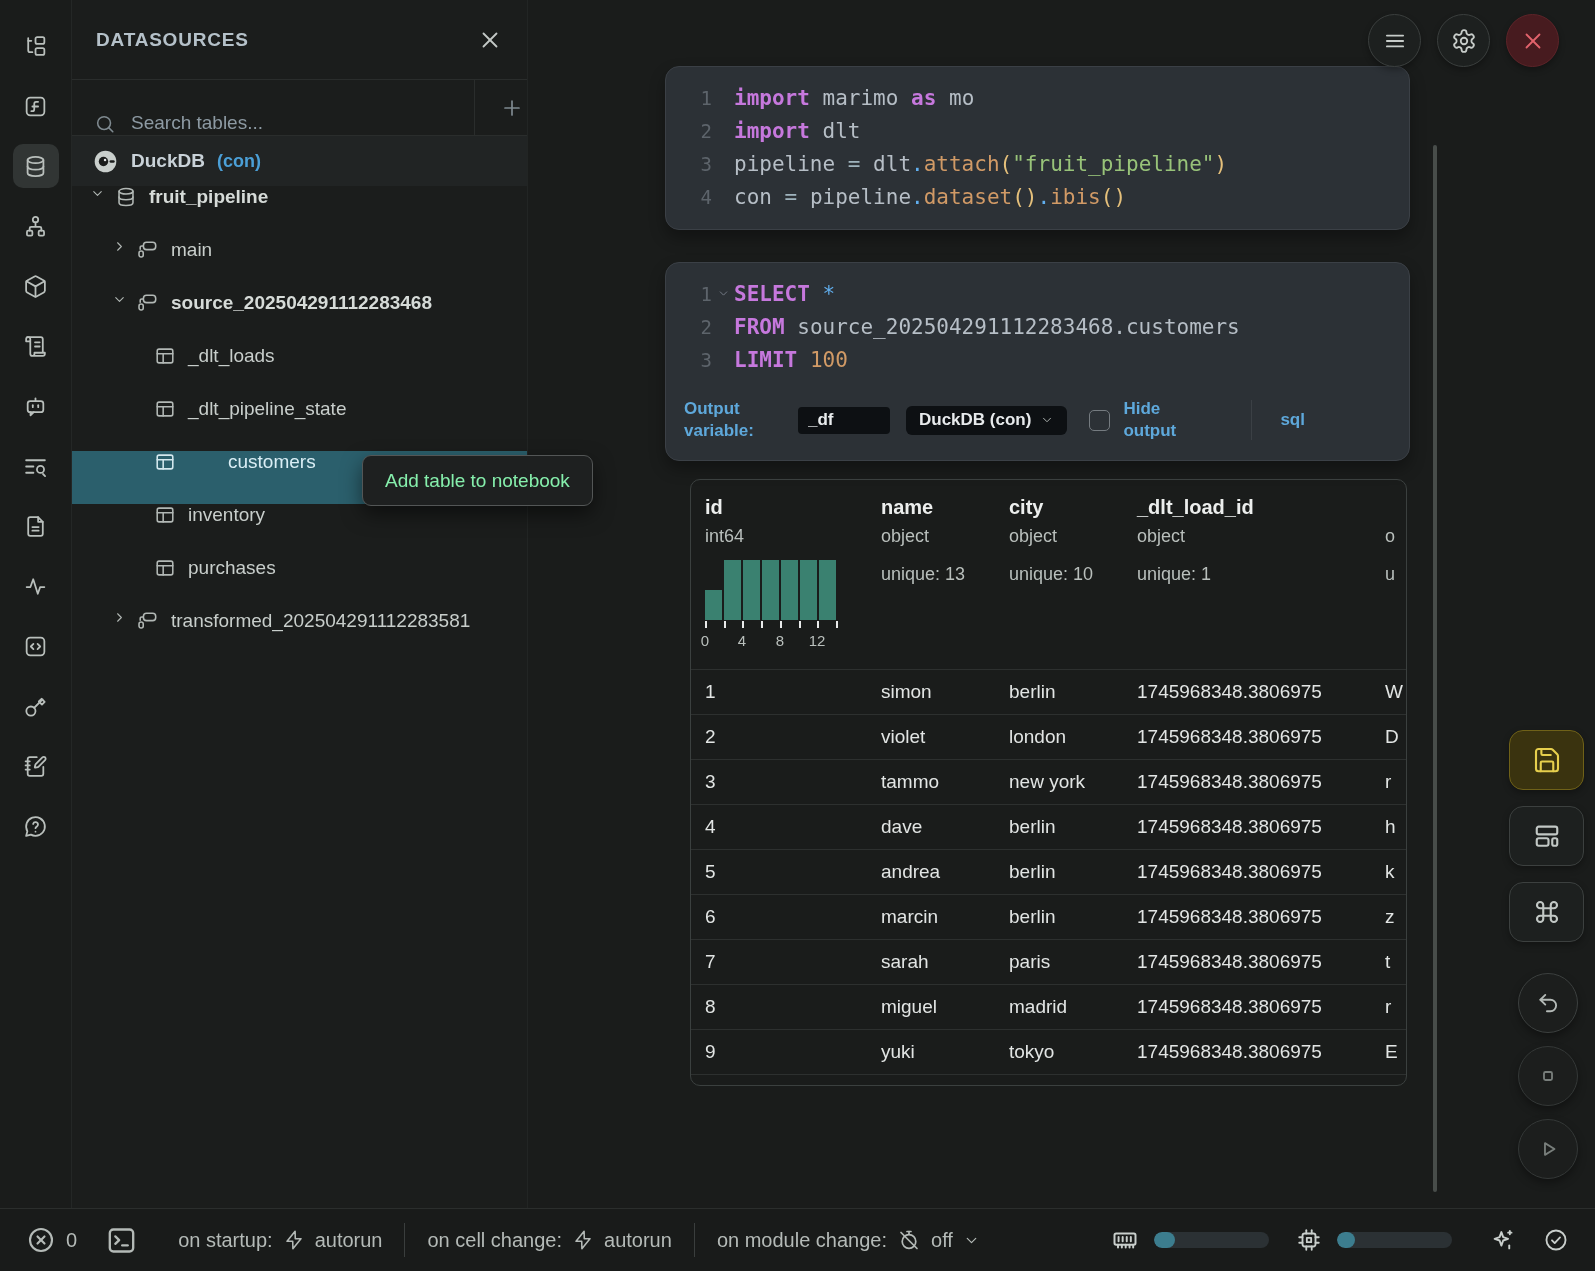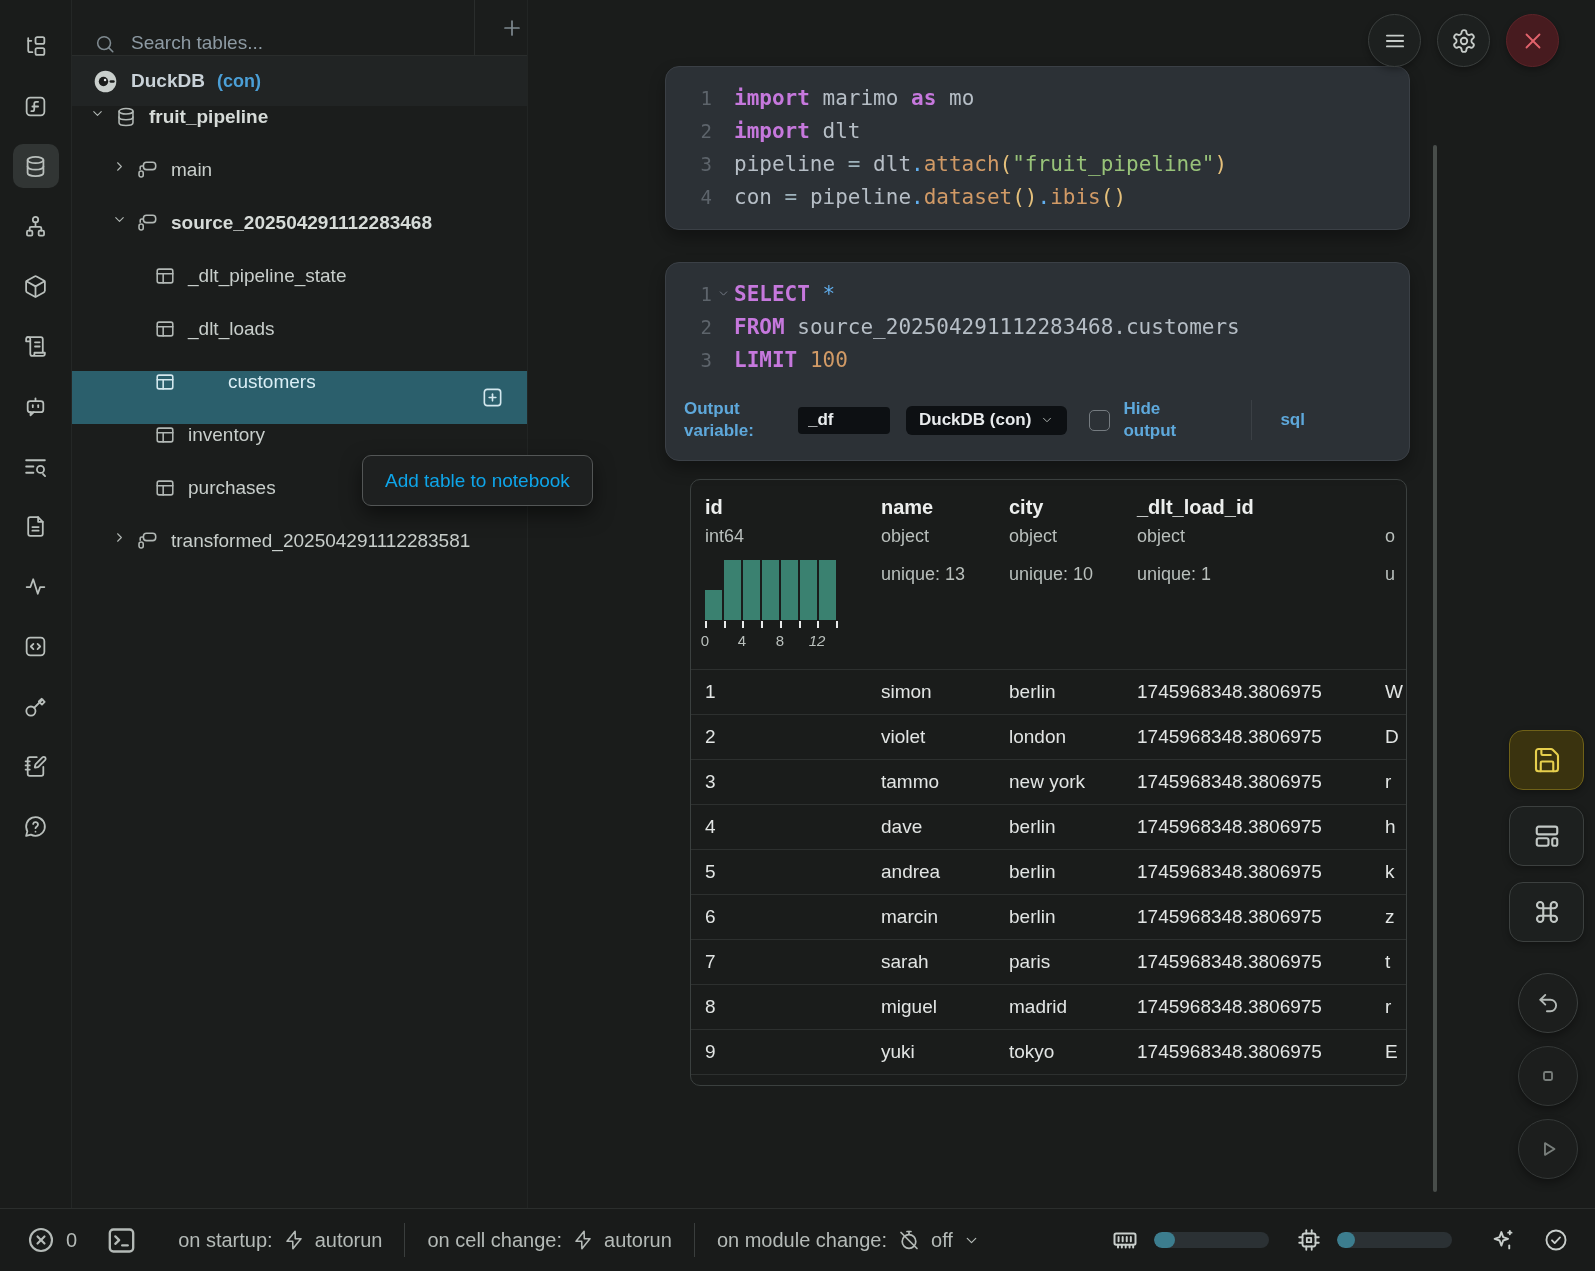--- a/index.html
+++ b/index.html
@@ -39,21 +39,21 @@
   .tree-row.lvl1{padding-left:40px;}
   .tree-row.lvl2{padding-left:82px;}
   .tree-row.bold .tlabel{font-weight:700;color:#d6dbd8;}
   .tree-row.selected{background:#2b5f6c;gap:40px;}
   .tree-row.selected .tlabel{color:#daeef5;}
   .tree-row.selected .icon{color:#d4e8ee;}
   .add-btn{position:absolute;right:23px;top:15px;width:23px;height:23px;color:#e3f2f7;}
 
   
   .tooltip{position:absolute;left:362px;top:455px;height:49px;padding:0 22px;display:flex;align-items:center;
-    background:#1e2020;border:1px solid #535656;border-radius:9px;font-size:19px;color:#0ea5e9;z-index:60;
+    background:#1e2020;border:1px solid #535656;border-radius:9px;font-size:19px;color:#86efac;z-index:60;
     box-shadow:0 8px 20px rgba(0,0,0,.5);white-space:nowrap;}
 
   
   .main{flex:1;position:relative;}
   .nb-title{margin-top:97px;text-align:center;font-family:"DejaVu Sans Mono",monospace;font-size:21px;
     color:#9aa0a5;letter-spacing:.5px;}
   .cells{margin-left:137px;width:745px;}
   .cell{background:#2c3136;border:1px solid #3b4046;border-radius:14px;box-sizing:border-box;
     box-shadow:0 8px 16px rgba(0,0,0,.32);}
   .cell-py{margin-top:66px;padding:14px 0 16px;}
@@ -271,20 +271,29 @@
           <svg viewBox="0 0 24 24" fill="none" stroke="currentColor" stroke-width="1.7" stroke-linecap="round" stroke-linejoin="round">
             <path d="M12 21a9 9 0 1 0-7.8-4.5L3 21l4.6-1.2A9 9 0 0 0 12 21z"></path>
             <path d="M9.7 9.6a2.4 2.4 0 0 1 4.7.8c0 1.6-2.4 2-2.4 3.2"></path>
             <path d="M12 17h.01"></path>
           </svg>
         </span>
       </div>
     </aside>
 
   <section class="sidebar">
+    <div class="sb-header">
+      <span class="sb-title">DATASOURCES</span>
+      <span class="sb-close icon" id="sb-close">
+          <svg viewBox="0 0 24 24" fill="none" stroke="currentColor" stroke-width="1.7" stroke-linecap="round" stroke-linejoin="round">
+            <path d="M18 6 6 18"></path>
+            <path d="m6 6 12 12"></path>
+          </svg>
+        </span>
+    </div>
     <div class="sb-search">
       <span class="icon" id="search-ic" style="width:22px;height:22px">
           <svg viewBox="0 0 24 24" fill="none" stroke="currentColor" stroke-width="1.7" stroke-linecap="round" stroke-linejoin="round">
             <circle cx="11" cy="11" r="7"></circle>
             <path d="m20.5 20.5-4.5-4.5"></path>
           </svg>
         </span>
       <input placeholder="Search tables..." style="">
       <span class="vsep"></span>
       <span class="plus-btn" id="add-source">
@@ -361,31 +370,31 @@
           <span class="tlabel">source_202504291112283468</span>
         </div>
         <div class="tree-row lvl2">
           <span class="icon" style="height: 22px; width: 22px;">
             <svg viewBox="0 0 24 24" fill="none" stroke="currentColor" stroke-width="1.7" stroke-linecap="round" stroke-linejoin="round">
               <rect x="3.5" y="4.5" width="17" height="15" rx="2"></rect>
               <path d="M3.5 9.5h17"></path>
               <path d="M10 9.5v10"></path>
             </svg>
           </span>
-          <span class="tlabel">_dlt_pipeline_state</span>
+          <span class="tlabel">_dlt_loads</span>
         </div>
         <div class="tree-row lvl2">
           <span class="icon" style="height: 22px; width: 22px;">
             <svg viewBox="0 0 24 24" fill="none" stroke="currentColor" stroke-width="1.7" stroke-linecap="round" stroke-linejoin="round">
               <rect x="3.5" y="4.5" width="17" height="15" rx="2"></rect>
               <path d="M3.5 9.5h17"></path>
               <path d="M10 9.5v10"></path>
             </svg>
           </span>
-          <span class="tlabel">_dlt_loads</span>
+          <span class="tlabel">_dlt_pipeline_state</span>
         </div>
         <div class="tree-row lvl2 selected">
           <span class="icon" style="height: 22px; width: 22px;">
             <svg viewBox="0 0 24 24" fill="none" stroke="currentColor" stroke-width="1.7" stroke-linecap="round" stroke-linejoin="round">
               <rect x="3.5" y="4.5" width="17" height="15" rx="2"></rect>
               <path d="M3.5 9.5h17"></path>
               <path d="M10 9.5v10"></path>
             </svg>
           </span>
           <span class="tlabel">customers</span>
@@ -524,21 +533,21 @@
                   <span class="hist-tick" style="left: 56px;"></span>
                   <span class="hist-tick" style="left: 75px;"></span>
                   <span class="hist-tick" style="left: 94px;"></span>
                   <span class="hist-tick" style="left: 112px;"></span>
                   <span class="hist-tick" style="left: 131px;"></span>
                 </div>
                 <div class="hist-labels">
                   <span class="hist-lab" style="left: 0px;">0</span>
                   <span class="hist-lab" style="left: 37px;">4</span>
                   <span class="hist-lab" style="left: 75px;">8</span>
-                  <span class="hist-lab" style="left: 112px; font-style: italic;">12</span>
+                  <span class="hist-lab" style="left: 112px;">12</span>
                 </div>
               </div>
             </div>
             <div class="th">
               <div class="th-title">name</div>
               <div class="th-type">object</div>
               <div class="th-uniq">unique: 13</div>
             </div>
             <div class="th">
               <div class="th-title">city</div>

